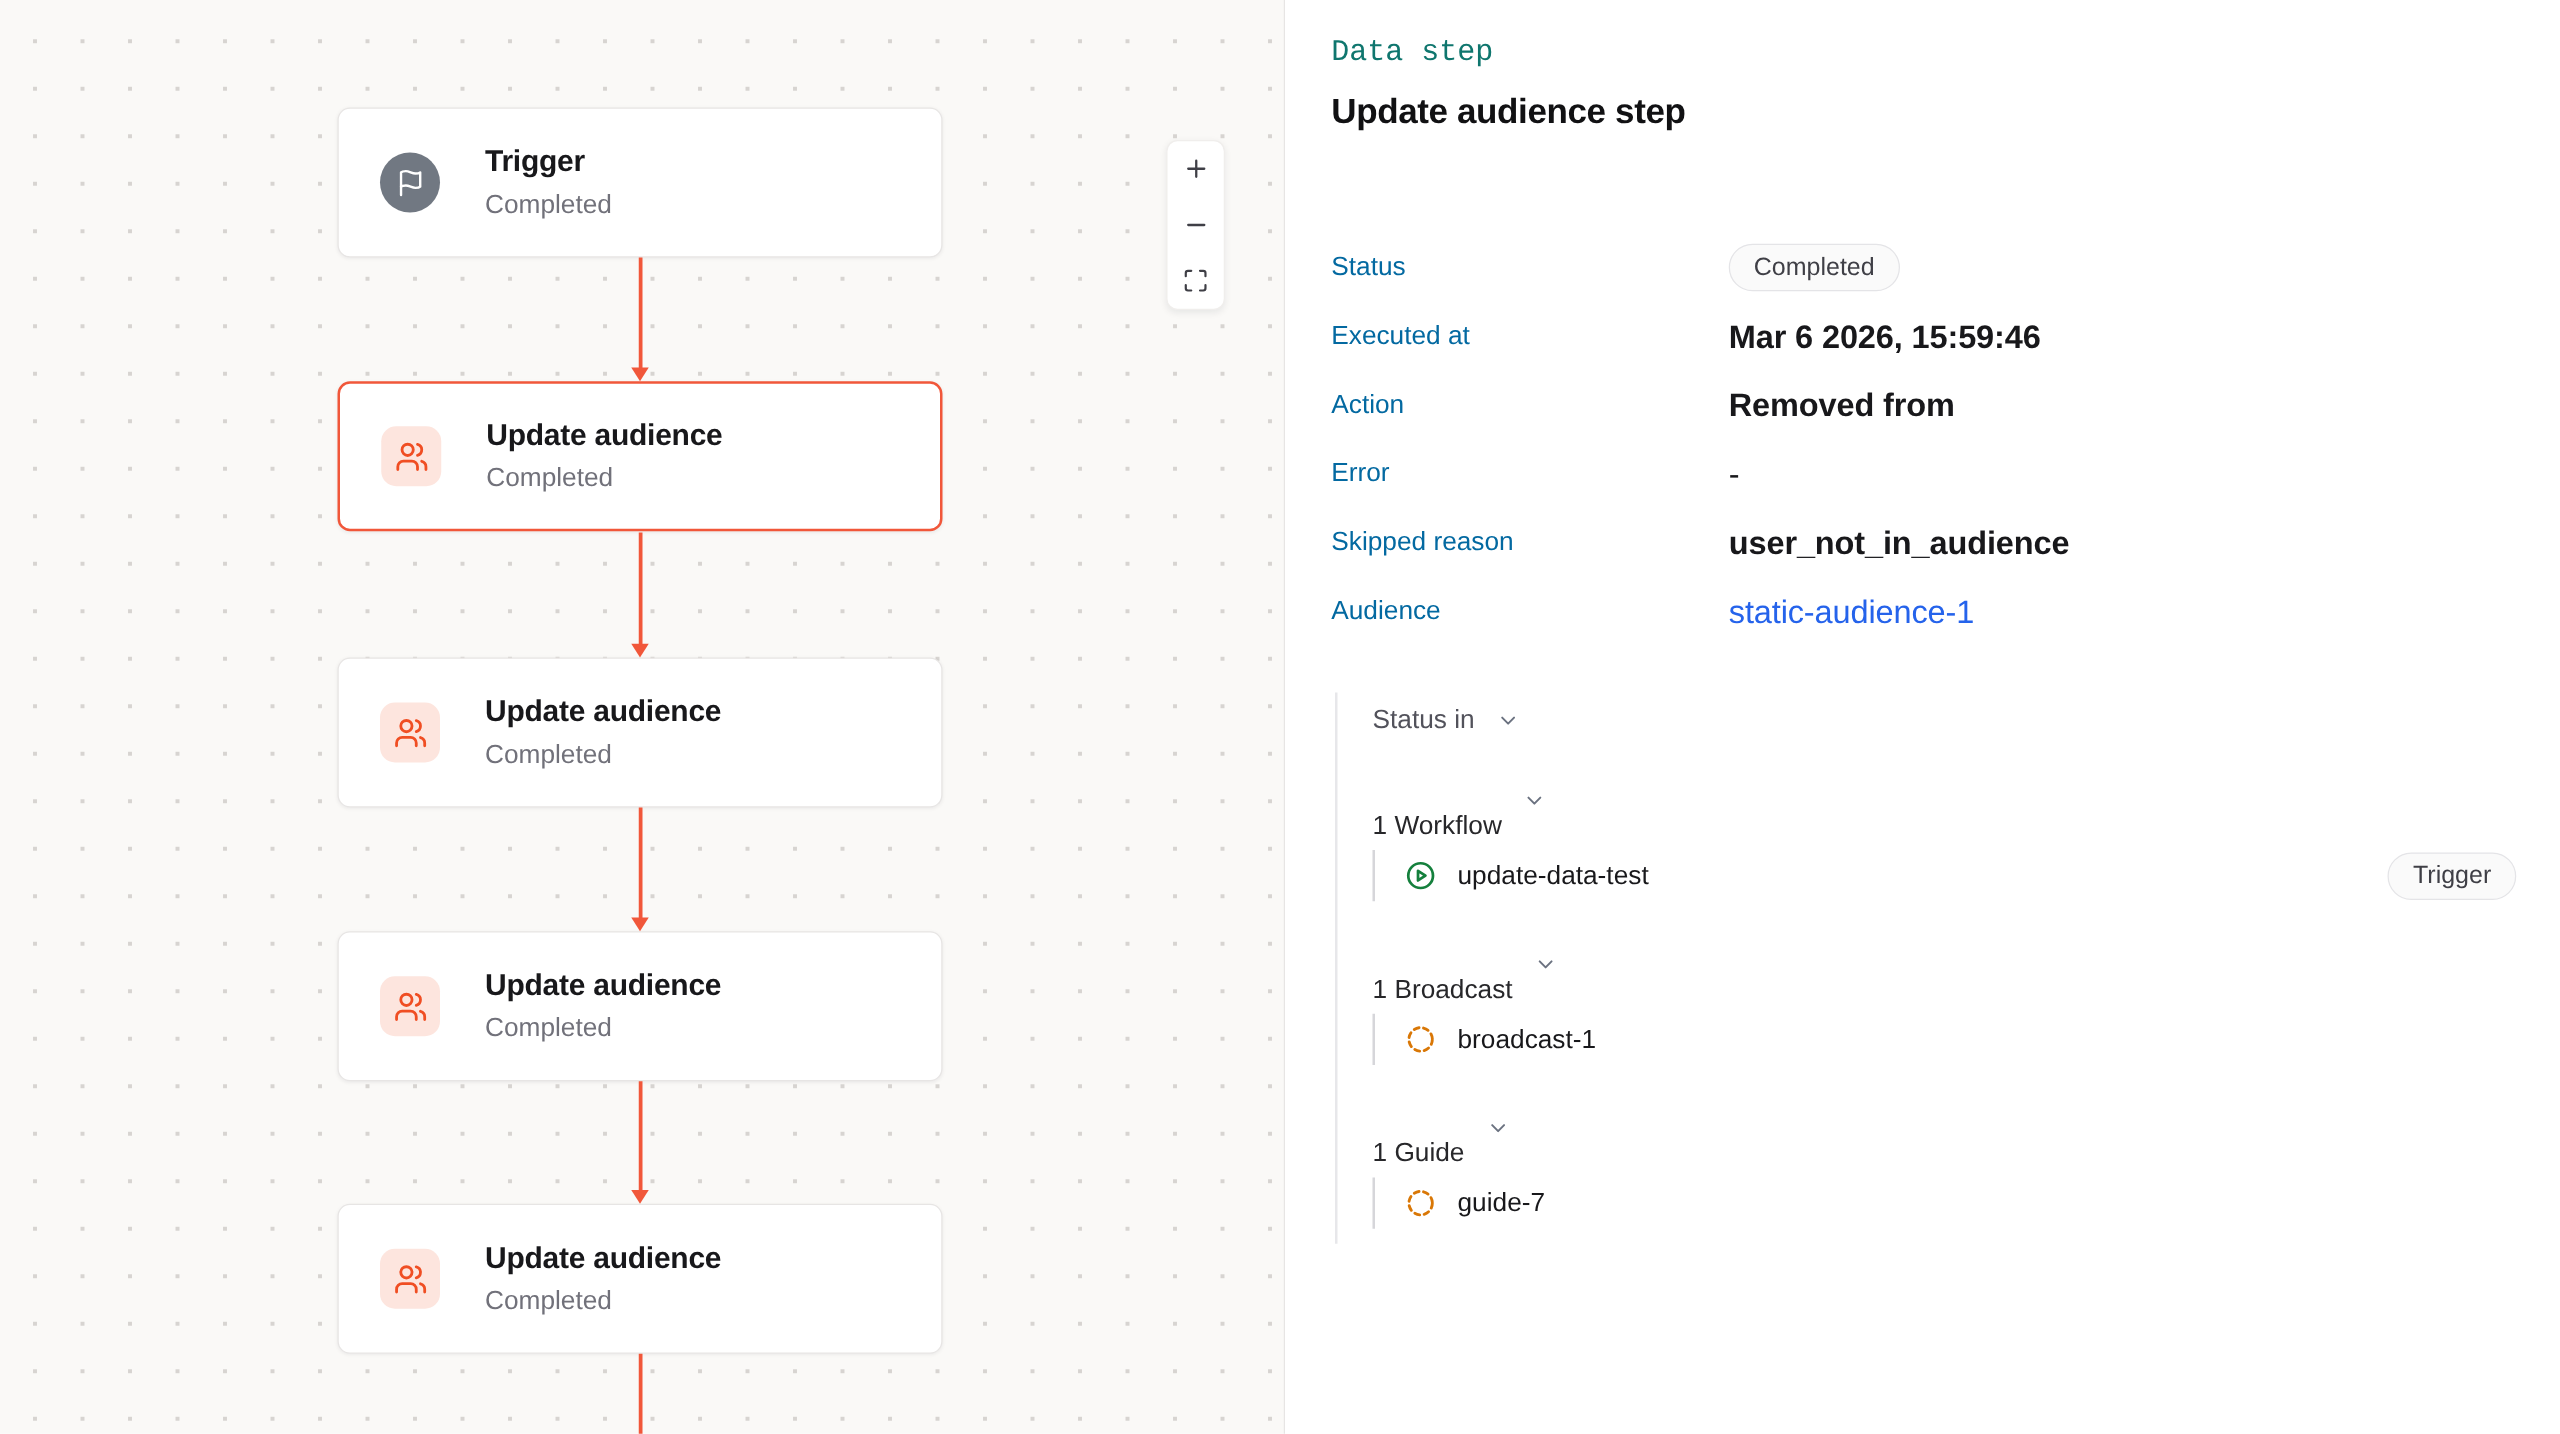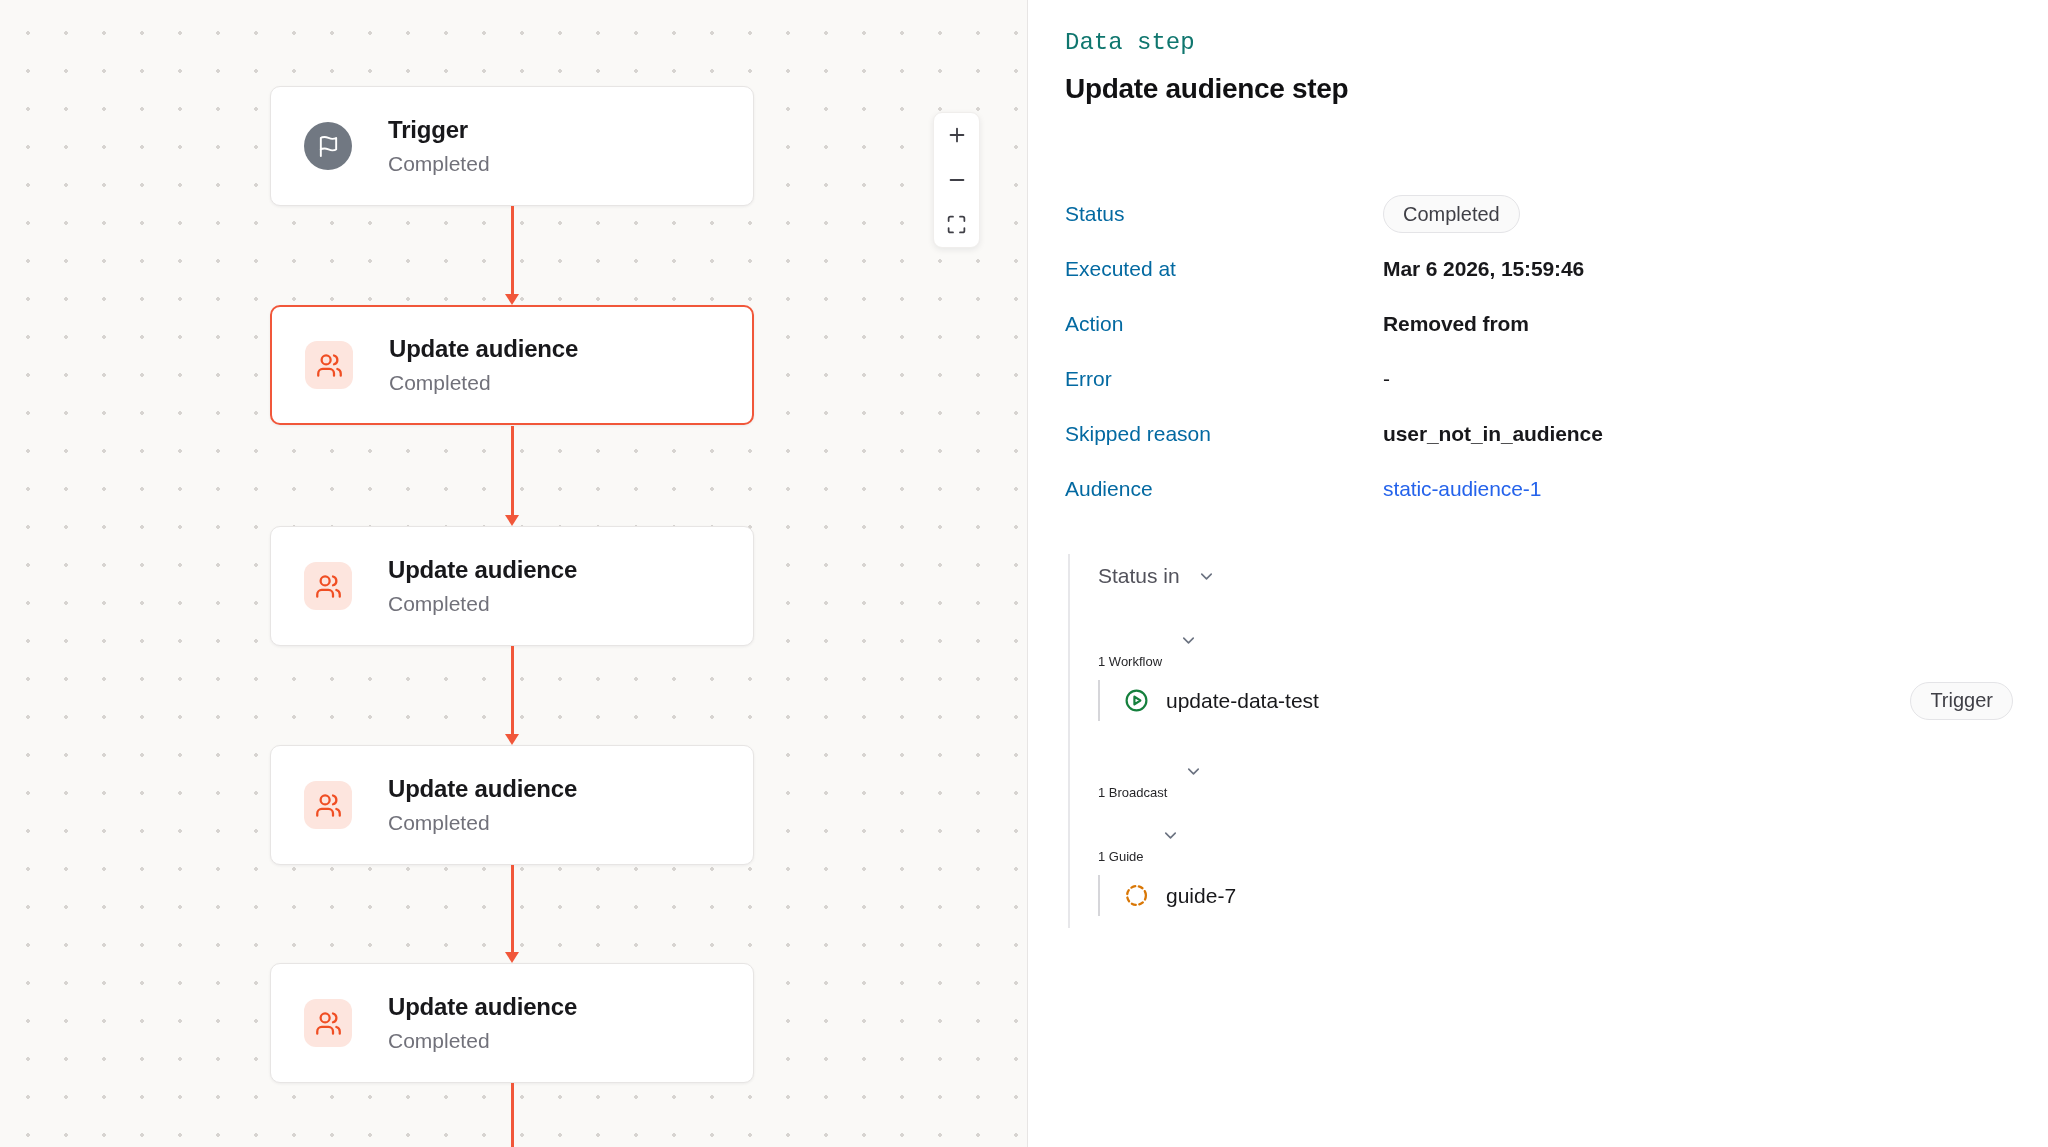--- a/index.html
+++ b/index.html
@@ -37,33 +37,33 @@
 
   
   .panel { position:absolute; left:1028px; top:0; width:1020px; height:1147px;
     background:#ffffff; padding:30px 35px 0 37px; }
   .eyebrow { font-size:24px; color:#0f766e; line-height:26px;font-family:Liberation Mono, monospace; }
   .page-title { font-size:28px; font-weight:700; letter-spacing:-.3px; color:#111113; line-height:38px; margin-top:14px; }
 
   .fields { margin-top:86px; }
   .field-row { display:flex; align-items:center; height:40px; margin-bottom:15px; }
   .field-label { width:318px; flex:0 0 318px; font-size:21px; color:#0369a1; }
-  .field-value { font-size:21px; font-weight:700; color:#18181b; letter-spacing:-.1px; }
+  .field-value { font-size:26px; font-weight:700; color:#18181b; letter-spacing:-.1px; }
   .field-value.plain { font-weight:400; }
   .field-value.link { color:#2563eb; font-weight:400; cursor:pointer; }
   .badge { display:inline-flex; align-items:center; height:38px; padding:0 19px;
     background:#fafafa; border:1px solid #e4e4e7; border-radius:999px;
     font-size:20px; color:#3f3f46; font-weight:400; }
 
   .section { margin-top:45px; margin-left:3px; border-left:2px solid #e7e7ea;
     padding:8px 0 12px 28px; }
   .section-header, .group-header { display:flex; align-items:center; height:28px; cursor:pointer; }
   .section-header .hdr-label { font-size:21px; color:#52525b; }
   .group { margin-top:36px; }
-  .group-header .hdr-label { font-size:13px; color:#27272a; font-weight:400;margin-top:42px; }
+  .group-header .hdr-label { font-size:21px; color:#27272a; font-weight:400;margin-top:42px; }
   .chevron { margin-left:17px; display:flex; align-items:center; }
 
   .item { margin-top:26px; border-left:2px solid #d6d6da; padding:8px 0 8px 24px;
     display:flex; align-items:center; gap:17px; position:relative; cursor:pointer; }
   .item-name { font-size:21px; color:#18181b; }
   .item-badge { position:absolute; right:0; top:50%; transform:translateY(-50%); }
   .icon-wrap { display:flex; align-items:center; }
 </style>
 </head>
 <body>
@@ -247,20 +247,28 @@
 
     <div class="group">
       <div class="group-header">
         <span class="hdr-label">1 Broadcast</span>
         <span class="chevron">
           <svg width="19" height="19" viewBox="0 0 24 24" fill="none" stroke="#6b7280" stroke-width="2" stroke-linecap="round" stroke-linejoin="round">
               <polyline points="6 9 12 15 18 9"></polyline>
             </svg>
         </span>
       </div>
+      <div class="item">
+        <span class="icon-wrap">
+          <svg width="25" height="25" viewBox="0 0 24 24" fill="none" stroke="#d97706" stroke-width="2.2" stroke-linecap="round">
+              <circle cx="12" cy="12" r="9" stroke-dasharray="3.9 3.5"></circle>
+            </svg>
+        </span>
+        <span class="item-name">broadcast-1</span>
+      </div>
     </div>
 
     <div class="group">
       <div class="group-header">
         <span class="hdr-label">1 Guide</span>
         <span class="chevron">
           <svg width="19" height="19" viewBox="0 0 24 24" fill="none" stroke="#6b7280" stroke-width="2" stroke-linecap="round" stroke-linejoin="round">
               <polyline points="6 9 12 15 18 9"></polyline>
             </svg>
         </span>

